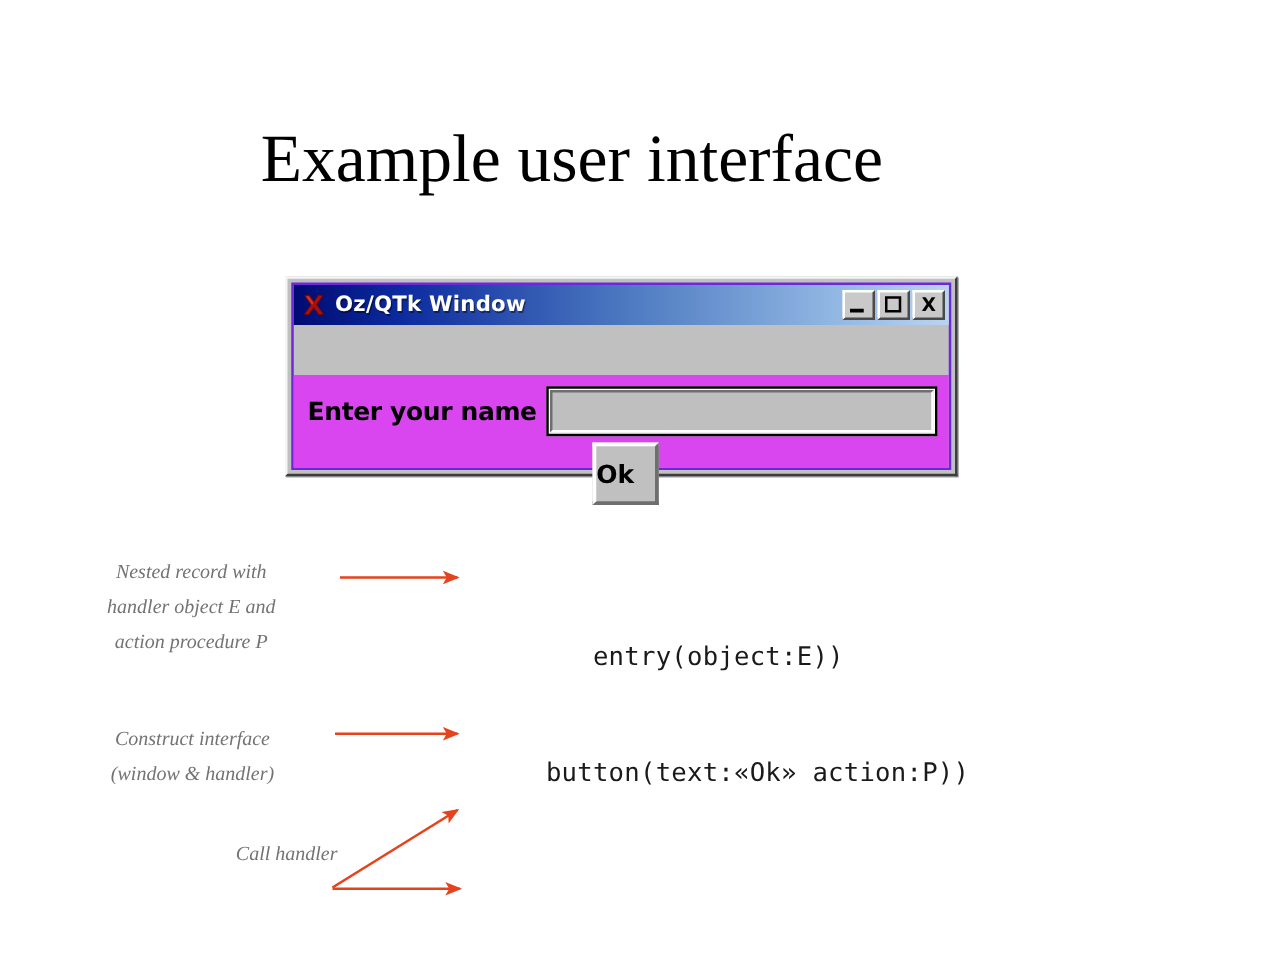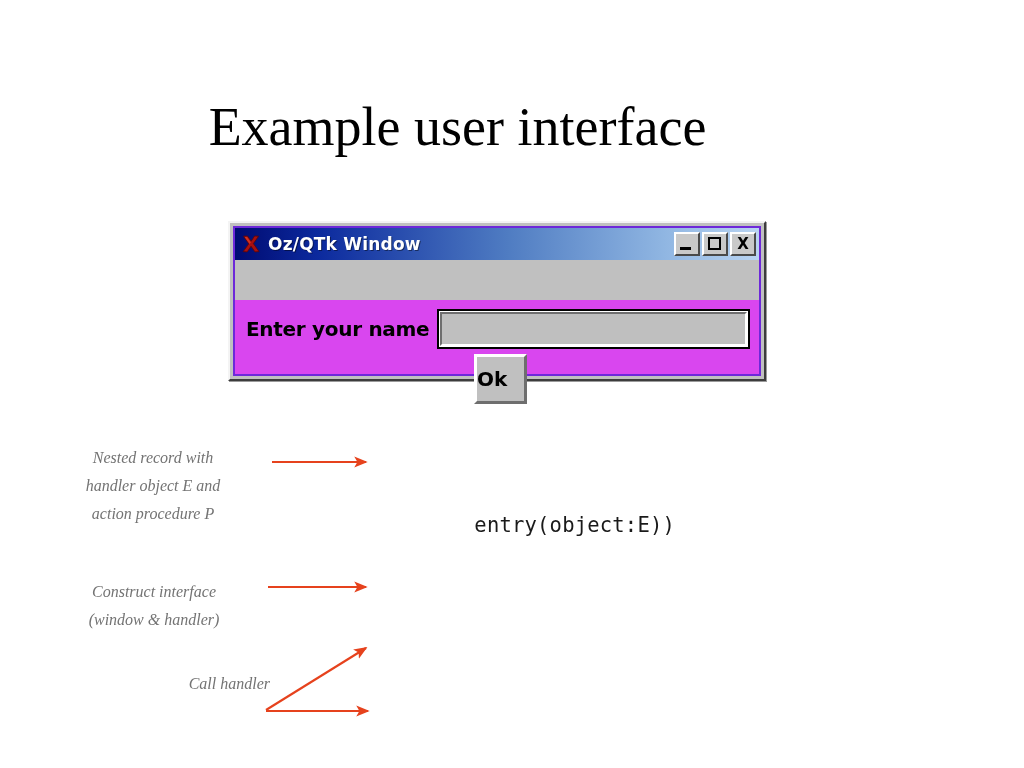--- a/index.html
+++ b/index.html
@@ -294,20 +294,21 @@
       <div class="row-button">
         <button class="ok-button">Ok</button>
       </div>
     </div>
 
   </div>
 </div>
 
 <div class="code-block">
   <span class="code-line">        entry(object:E))</span>
+  <span class="code-line">     button(text:«Ok» action:P))</span>
   
   
   
   
   
   
 </div>
 
 <div class="annot" id="annot-nested">Nested record with
 handler object E and

